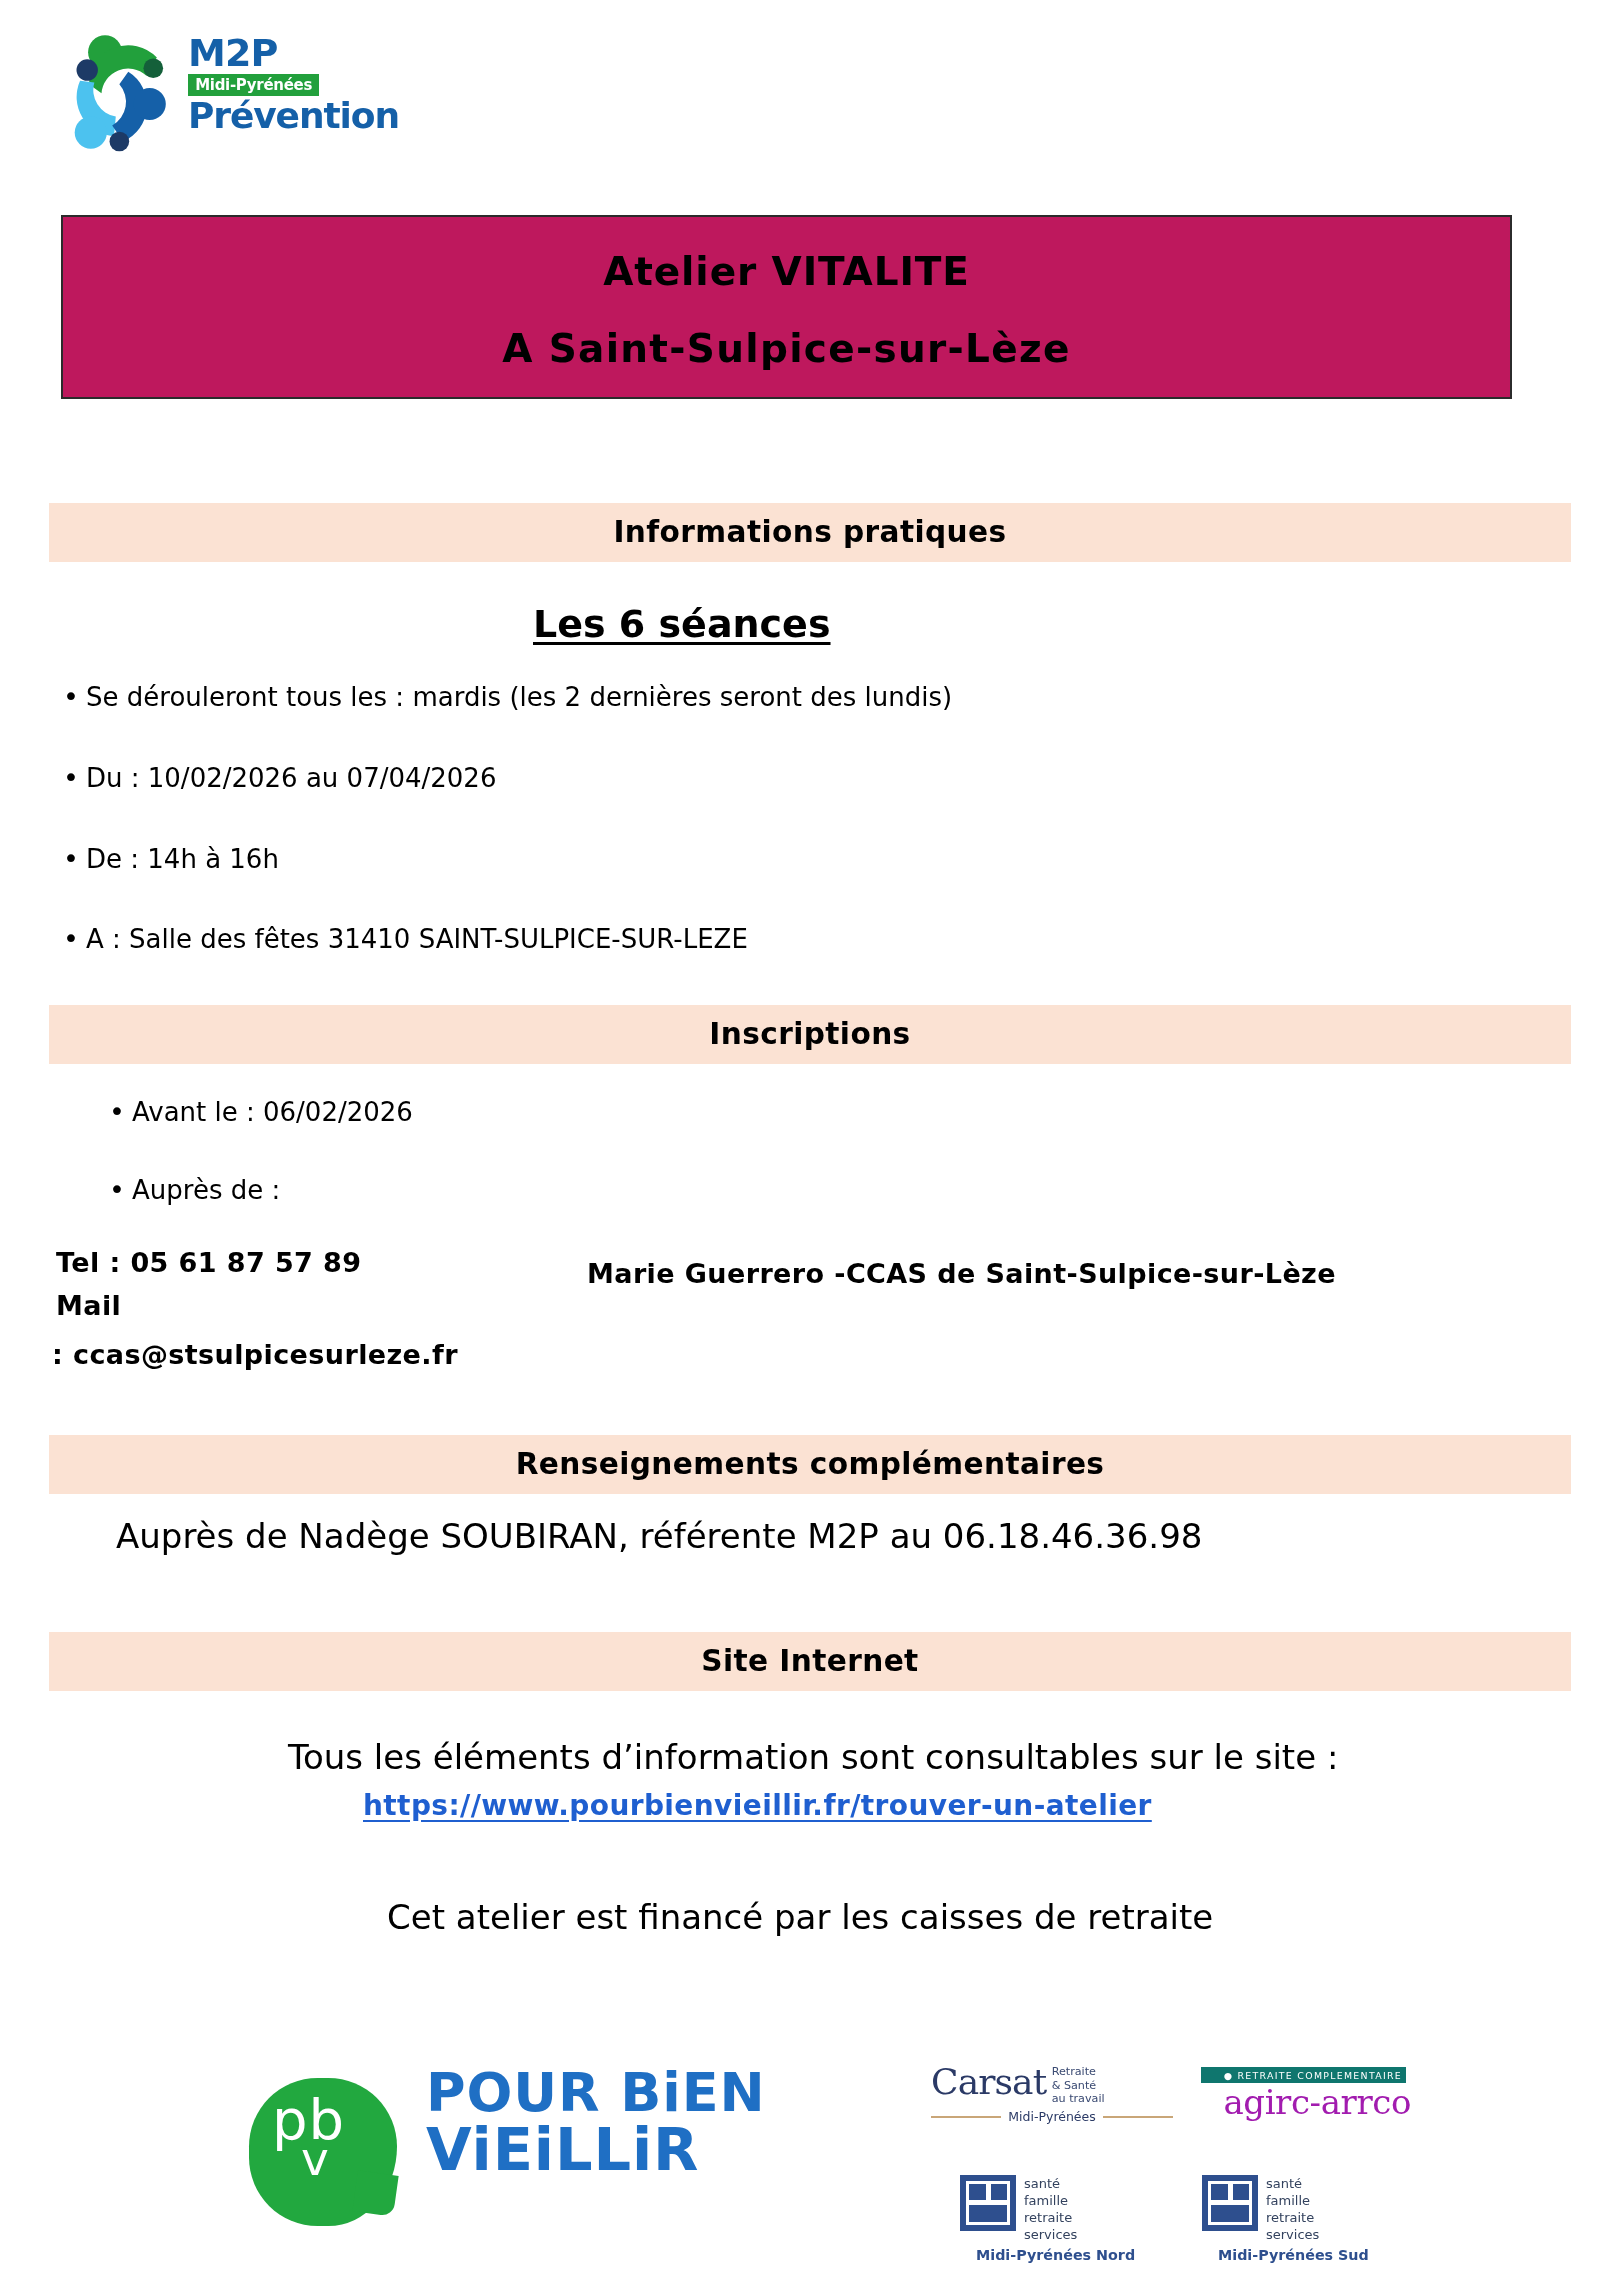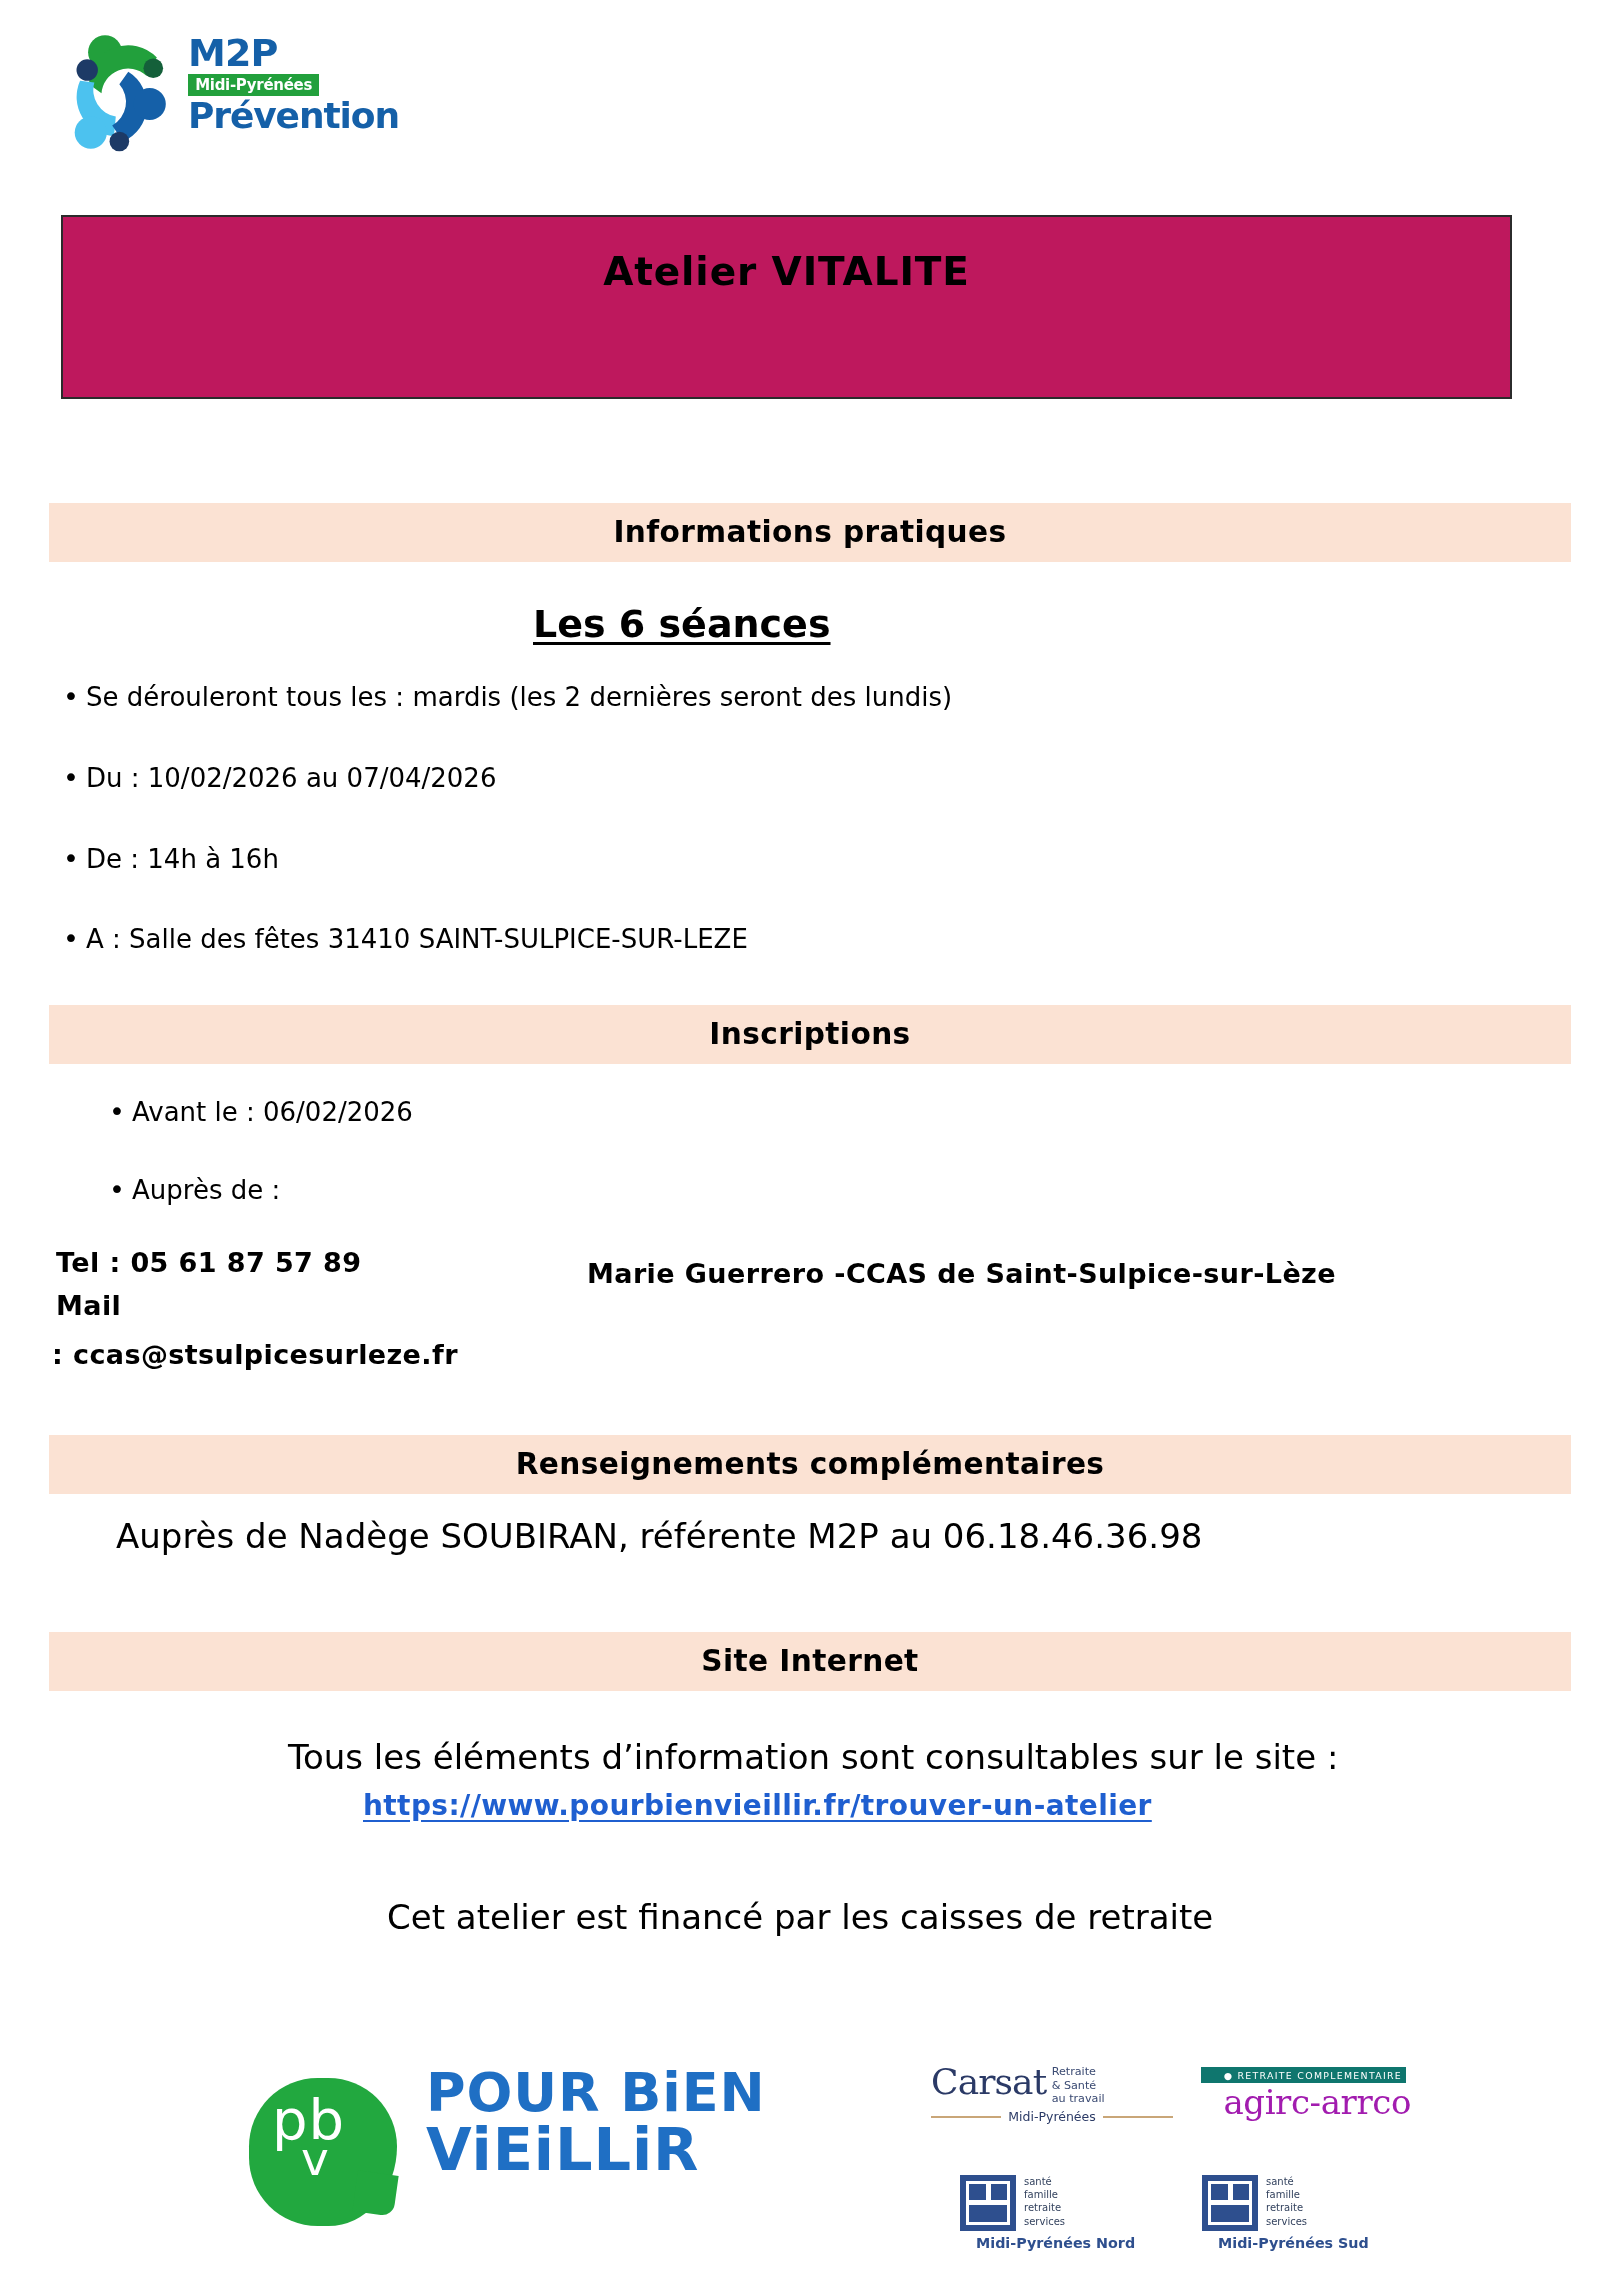--- a/index.html
+++ b/index.html
@@ -330,21 +330,21 @@
     position: absolute;
     left: 26px;
     top: 6.3px;
     width: 4.5px;
     height: 19.7px;
     background: #ffffff;
   }
   .msa-words {
     margin-left: 8px;
     font-family: "DejaVu Sans", sans-serif;
-    font-size: 10px;
+    font-size: 13px;
     color: #33425e;
     line-height: 1.32;
   }
   .msa-region {
     margin-top: 3.6px;
     font-family: "DejaVu Sans", sans-serif;
     font-weight: bold;
     font-size: 14.3px;
     color: #2e4f8e;
     margin-left: 16px;
@@ -369,20 +369,21 @@
   </div>
   <div class="logo-text">
     <div class="logo-m2p">M2P</div>
     <div class="logo-mp-band">Midi-Pyrénées</div>
     <div class="logo-prevention">Prévention</div>
   </div>
 </div>
 
 <div class="title-box">
   <div class="title-line l1">Atelier VITALITE</div>
+  <div class="title-line l2">A Saint-Sulpice-sur-Lèze</div>
 </div>
 
 <div class="band" style="top:503px;">Informations pratiques</div>
 
 <div class="abs subheading" style="left:533px; top:602px;">Les 6 séances</div>
 
 <div class="bullet-row" style="left:63px; top:682px;">
   <span class="bullet-dot">•</span>
   <span class="bullet-text">Se dérouleront tous les : mardis (les 2 dernières seront des lundis)</span>
 </div>

